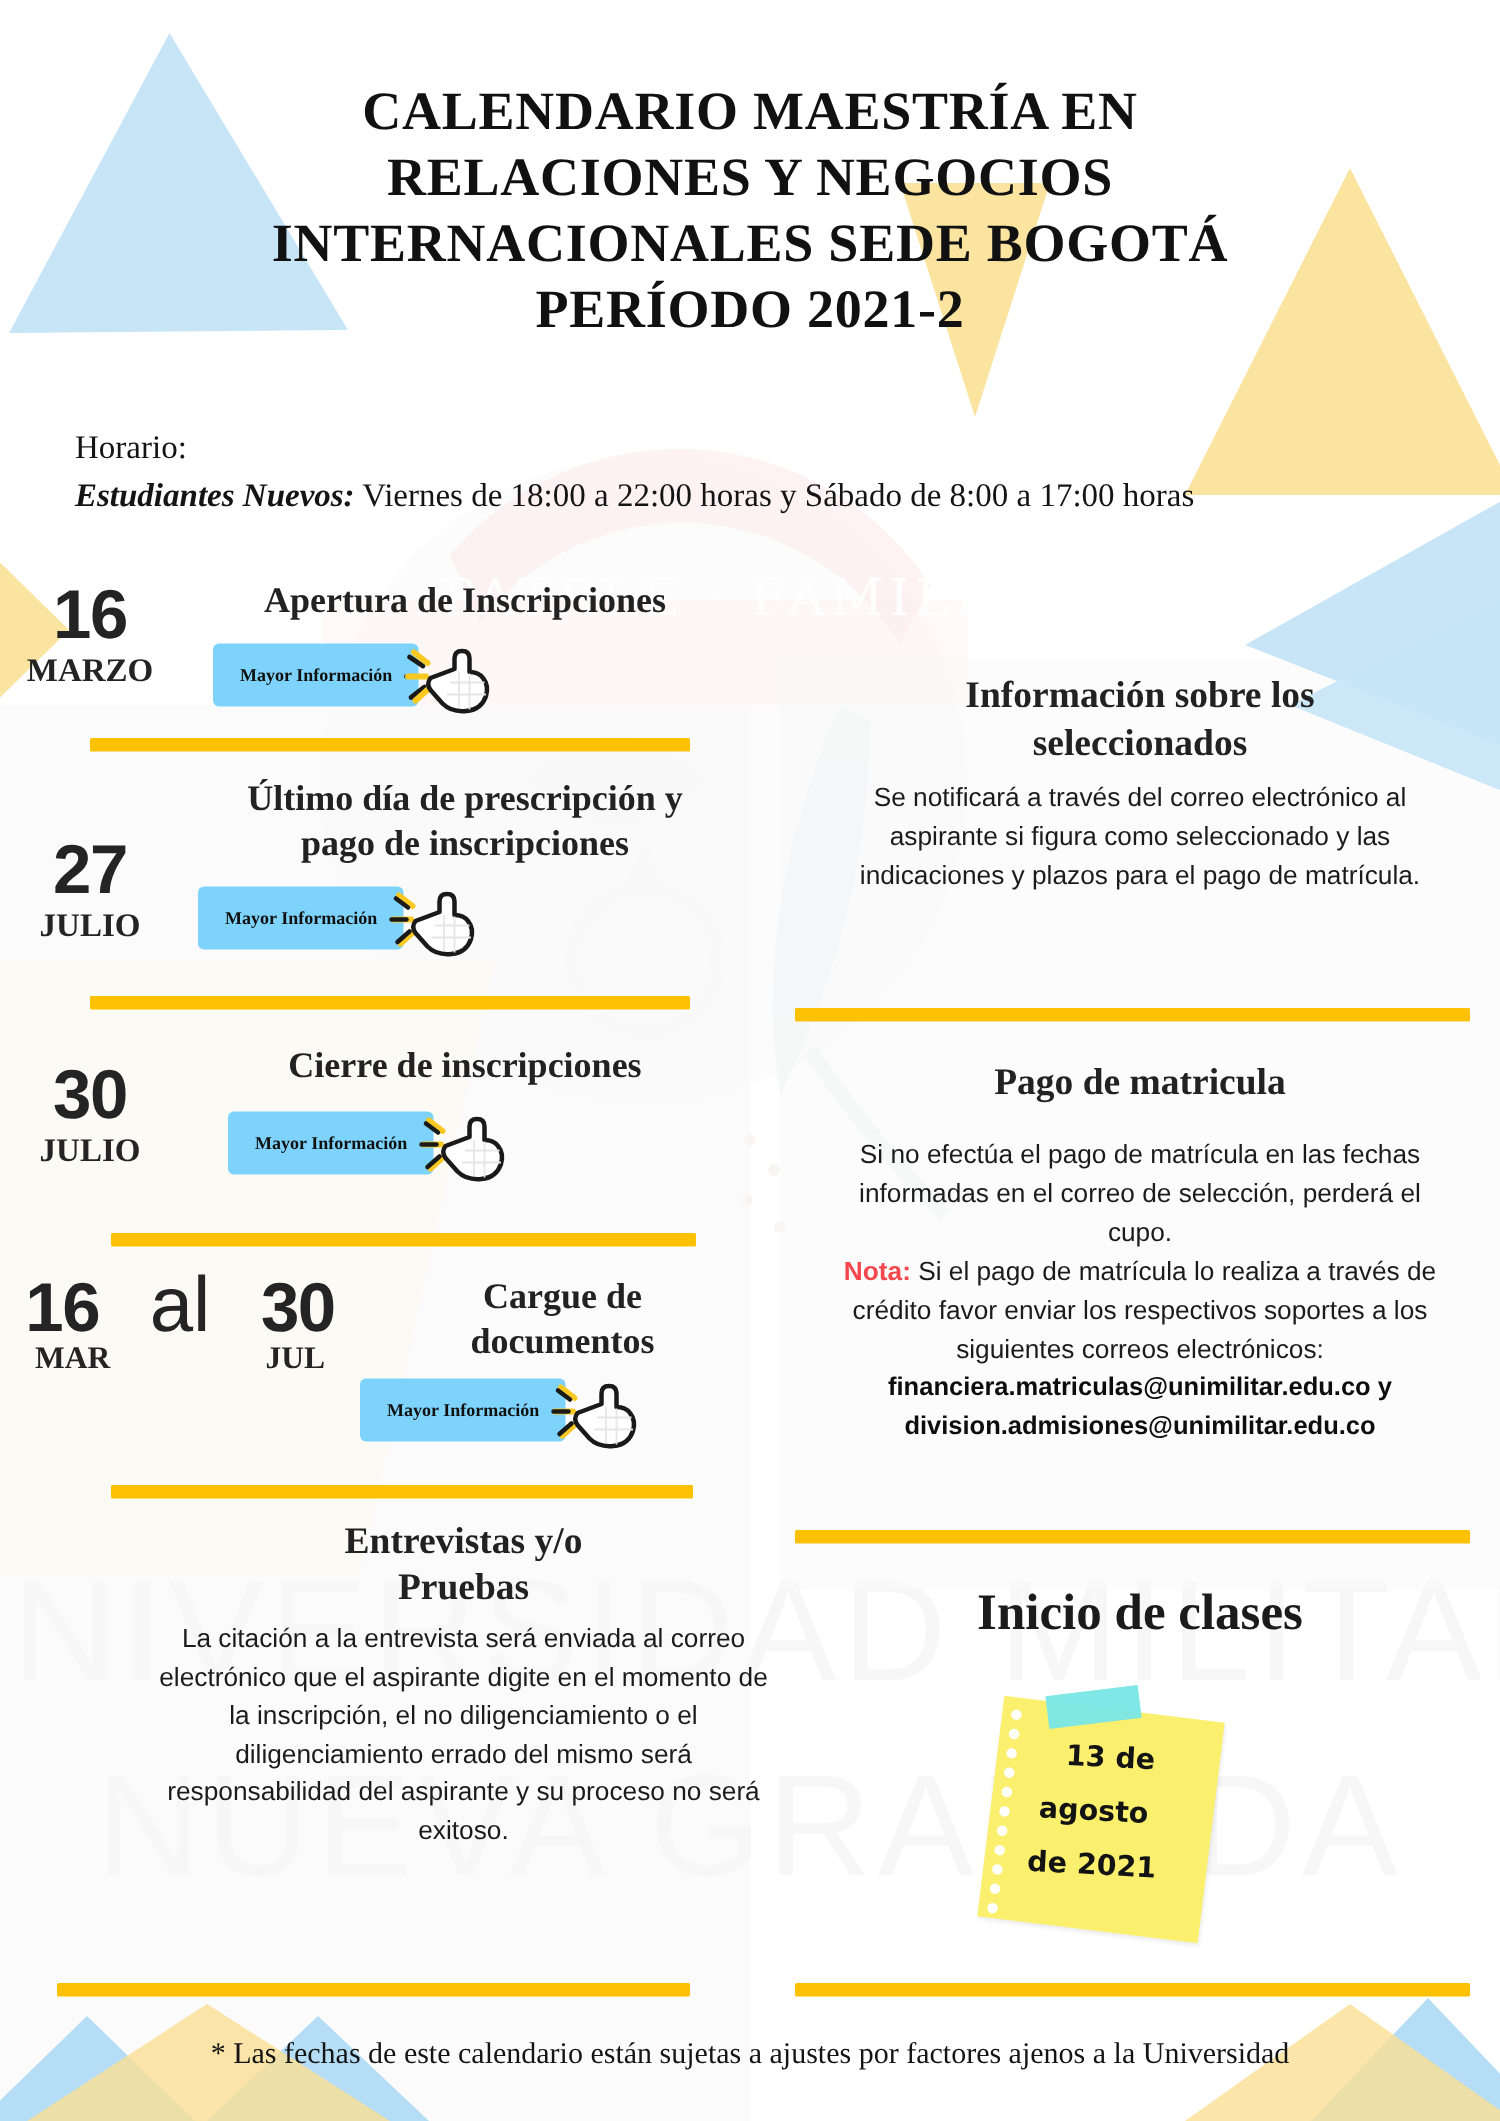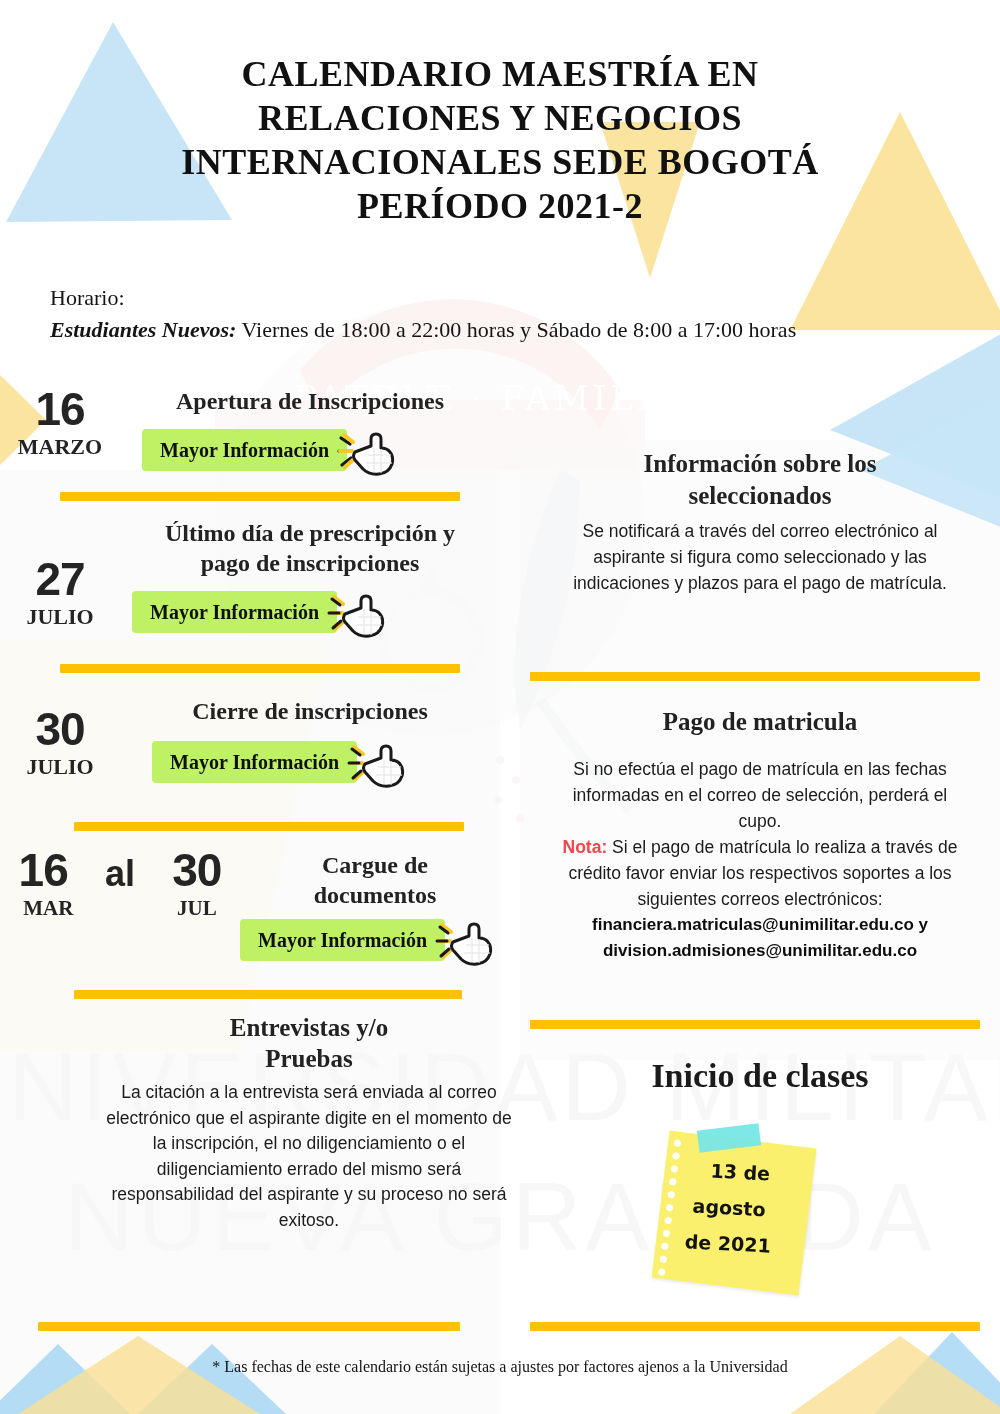--- a/index.html
+++ b/index.html
@@ -54,34 +54,34 @@
   .monthname{
     font-family:"Liberation Serif", serif;
     font-size:22px;font-weight:700;line-height:26px;margin-top:2px;
   }
   .daterange{
     width:240px;flex:0 0 240px;text-align:center;
     font-family:"Liberation Sans", sans-serif;color:#242424;
   }
   .daterange .rw{display:flex;justify-content:space-around;align-items:baseline;}
   .daterange .dn{font-size:46px;font-weight:700;line-height:48px;letter-spacing:-1px;}
-  .daterange .al{font-size:36px;font-weight:700;line-height:48px;}
+  .daterange .al{font-size:52px;font-weight:400;line-height:48px;}
   .daterange .mn{font-family:"Liberation Serif",serif;font-size:21px;font-weight:700;}
 
   .evbody{flex:1 1 auto;position:relative;}
   .evtitle{
     font-family:"Liberation Serif", serif;
     font-weight:700;font-size:24px;line-height:30px;color:#222222;
     text-align:center;
   }
   .btnrow{position:relative;display:flex;align-items:center;}
   .btn{
-    background:#bef264;border:0;border-radius:4px;
+    background:#7dd3fc;border:0;border-radius:4px;
     font-family:"Liberation Serif", serif;
-    font-weight:700;font-size:20px;color:#101010;
+    font-weight:700;font-size:12px;color:#101010;
     padding:10px 18px;line-height:22px;
     white-space:nowrap;cursor:pointer;
   }
   .cursor-icon{width:64px;height:56px;margin-left:-12px;flex:0 0 64px;}
 
   .divider{
     height:9px;background:#FBC102;border-radius:1px;
   }
 
   
@@ -125,21 +125,21 @@
     transform:rotate(-4deg);
   }
   .note-text span{display:block;}
   .note-text .l1{margin-left:22px;}
   .note-text .l2{margin-left:6px;}
   .note-text .l3{margin-left:0px;}
 
   
   .footnote{
     position:absolute;left:0;top:1358px;width:1000px;text-align:center;
-    font-family:"Liberation Serif", serif;font-size:16px;color:#141414;
+    font-family:"Liberation Serif", serif;font-size:20px;color:#141414;
   }
 </style>
 </head>
 <body>
 
 <div class="page">
 
   <div class="bg">
     <svg width="1000" height="1414" viewBox="0 0 1000 1414">
 

